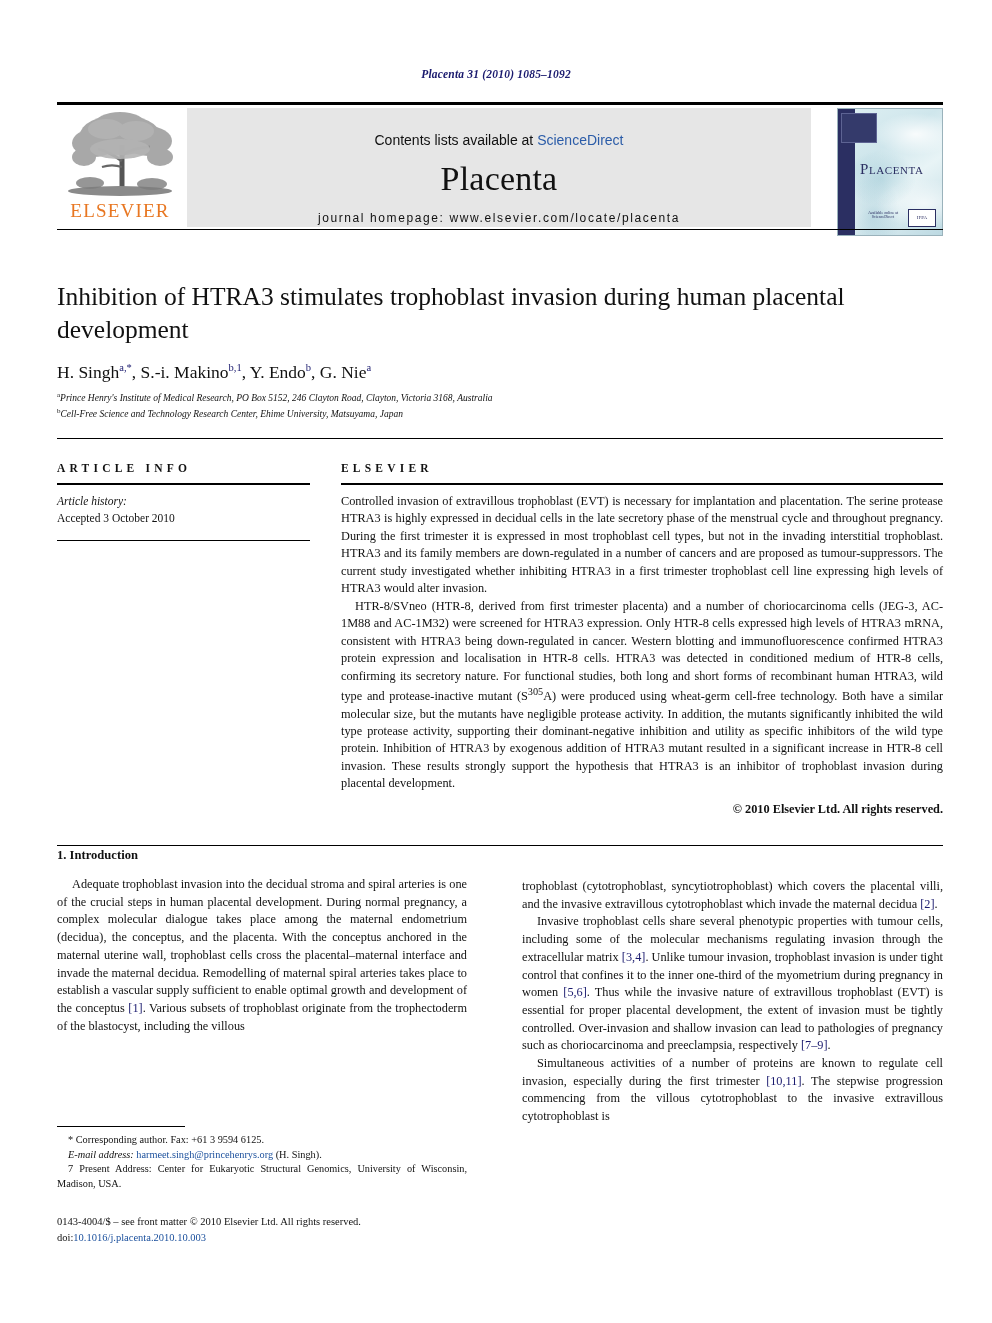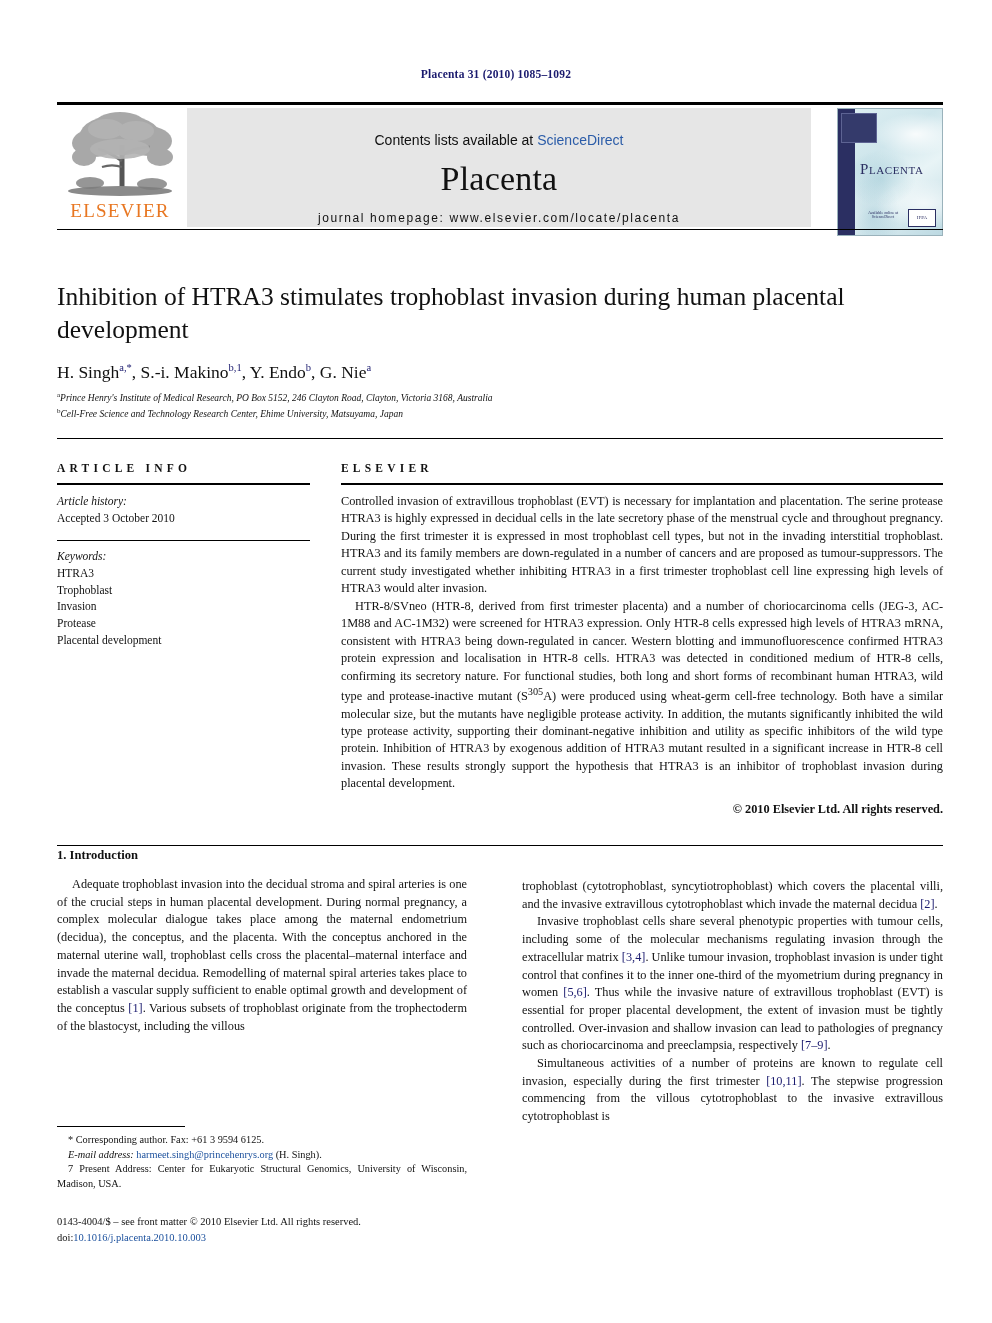--- a/index.html
+++ b/index.html
@@ -28,20 +28,21 @@
     position: absolute;
     top: 68px;
     left: 0;
     width: 992px;
     text-align: center;
     font-family: "Liberation Serif", serif;
     font-size: 11.5px;
     font-weight: bold;
     color: #1a1a6e;
     letter-spacing: 0.2px;
+    font-style: italic;
   }
 
   
   .masthead {
     position: absolute;
     left: 57px;
     top: 102px;
     width: 886px;
     height: 128px;
   }
@@ -450,28 +451,20 @@
     <div class="sec-head">ARTICLE INFO</div>
     <div class="hr-thick"></div>
 
     <div class="info-group">
       <div class="info-label">Article history:</div>
       <div class="info-item">Accepted 3 October 2010</div>
     </div>
 
     <div class="hr-thin"></div>
 
-    <div class="info-group">
-      <div class="info-label">Keywords:</div>
-      <div class="info-item">HTRA3</div>
-      <div class="info-item">Trophoblast</div>
-      <div class="info-item">Invasion</div>
-      <div class="info-item">Protease</div>
-      <div class="info-item">Placental development</div>
-    </div>
   </div>
 
   <div class="abs-col">
     <div class="sec-head">ELSEVIER</div>
     <div class="hr-thick"></div>
 
     <div class="abstract-body">
       <p>Controlled invasion of extravillous trophoblast (EVT) is necessary for implantation and placentation. The serine protease HTRA3 is highly expressed in decidual cells in the late secretory phase of the menstrual cycle and throughout pregnancy. During the first trimester it is expressed in most trophoblast cell types, but not in the invading interstitial trophoblast. HTRA3 and its family members are down-regulated in a number of cancers and are proposed as tumour-suppressors. The current study investigated whether inhibiting HTRA3 in a first trimester trophoblast cell line expressing high levels of HTRA3 would alter invasion.</p>
       <p class="indent">HTR-8/SVneo (HTR-8, derived from first trimester placenta) and a number of choriocarcinoma cells (JEG-3, AC-1M88 and AC-1M32) were screened for HTRA3 expression. Only HTR-8 cells expressed high levels of HTRA3 mRNA, consistent with HTRA3 being down-regulated in cancer. Western blotting and immunofluorescence confirmed HTRA3 protein expression and localisation in HTR-8 cells. HTRA3 was detected in conditioned medium of HTR-8 cells, confirming its secretory nature. For functional studies, both long and short forms of recombinant human HTRA3, wild type and protease-inactive mutant (S<sup>305</sup>A) were produced using wheat-germ cell-free technology. Both have a similar molecular size, but the mutants have negligible protease activity. In addition, the mutants significantly inhibited the wild type protease activity, supporting their dominant-negative inhibition and utility as specific inhibitors of the wild type protein. Inhibition of HTRA3 by exogenous addition of HTRA3 mutant resulted in a significant increase in HTR-8 cell invasion. These results strongly support the hypothesis that HTRA3 is an inhibitor of trophoblast invasion during placental development.</p>
     </div>

